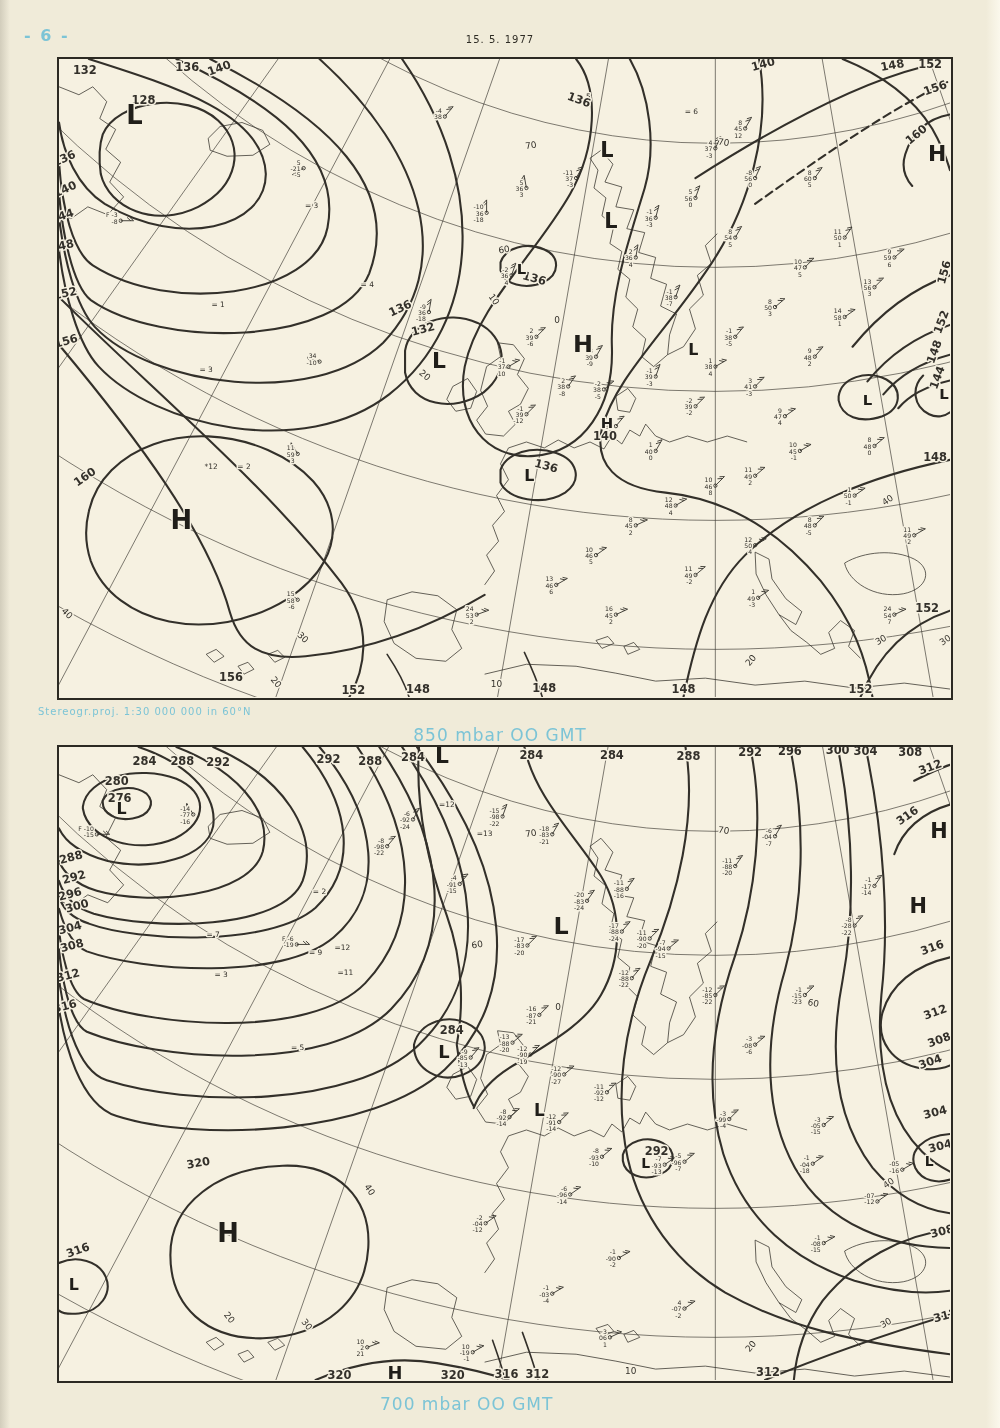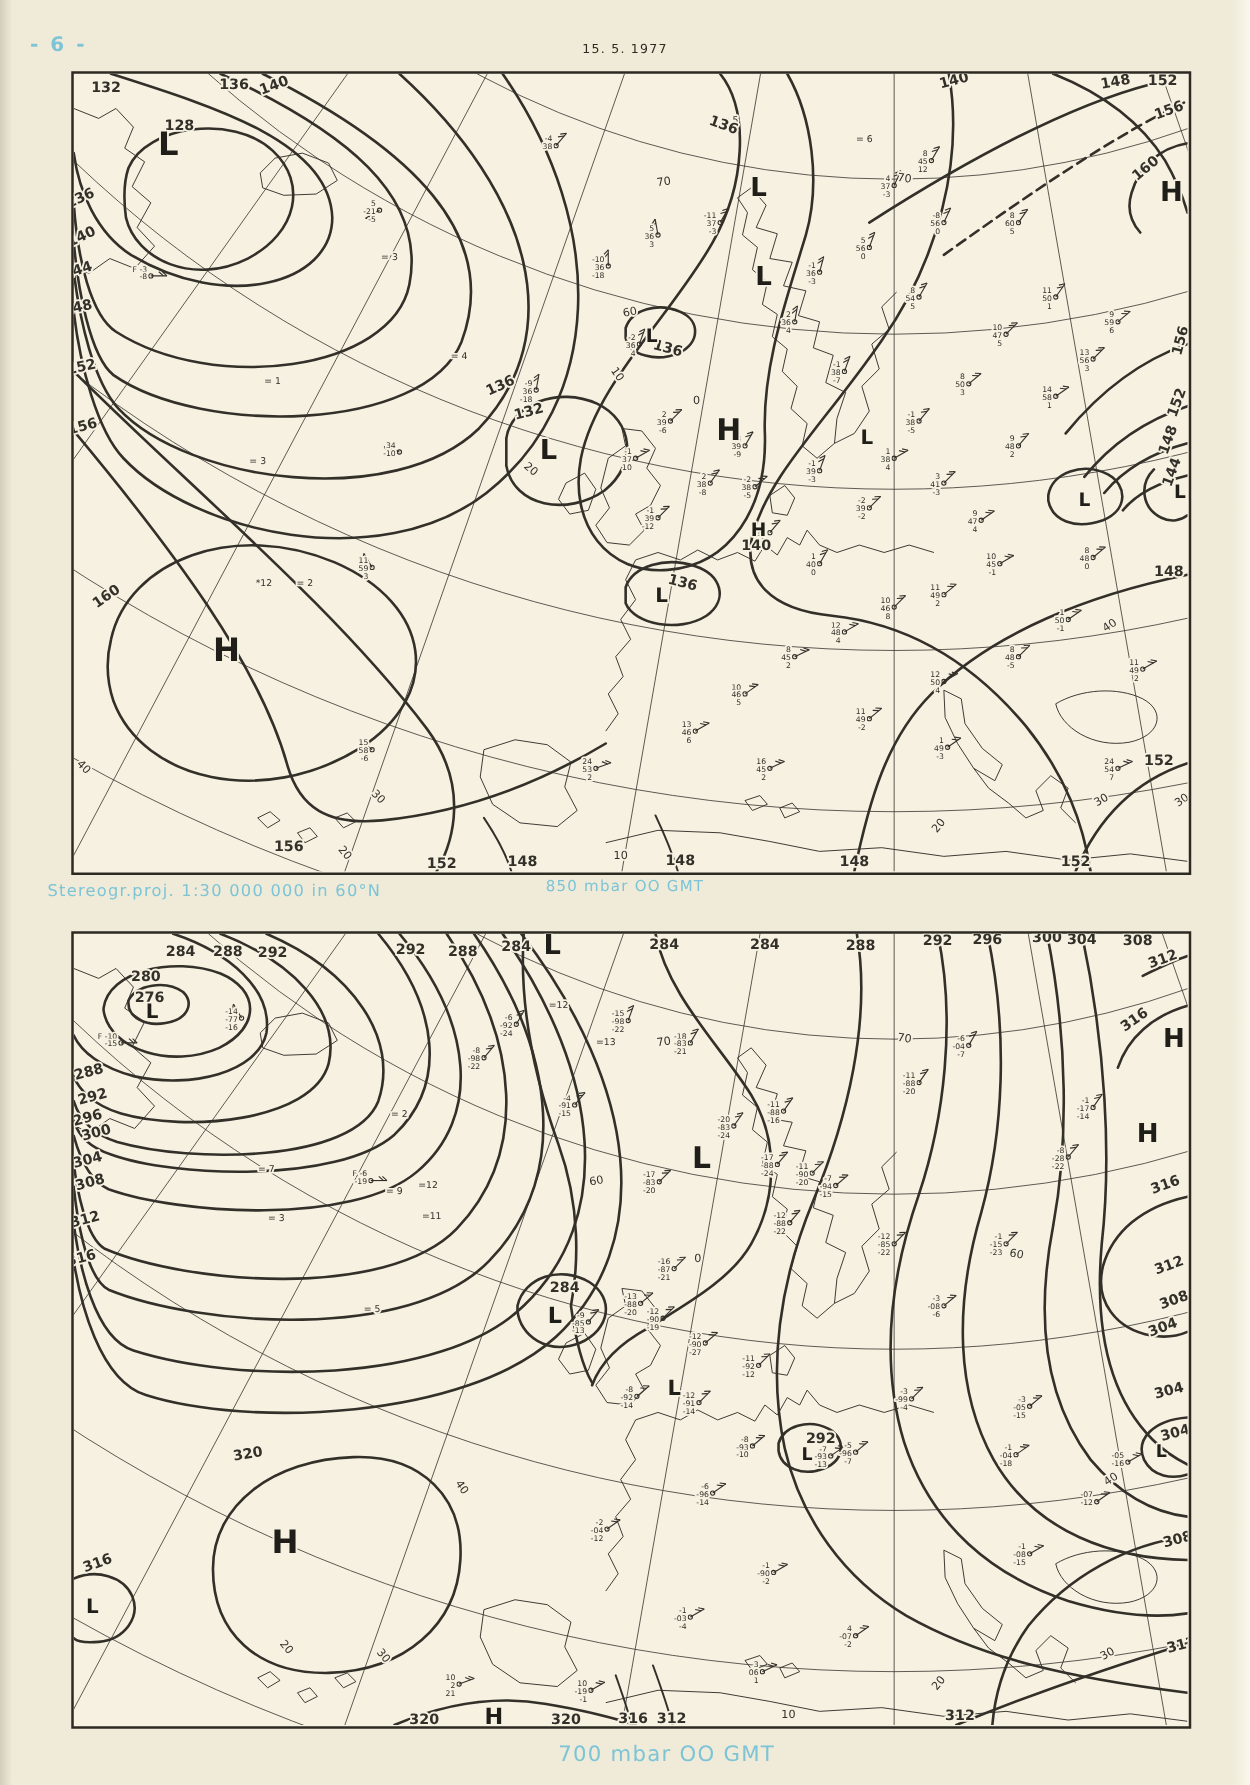--- a/index.html
+++ b/index.html
@@ -7,23 +7,23 @@
         font-family:"DejaVu Sans",sans-serif;}
   .page::after{content:"";position:absolute;right:0;top:0;width:14px;height:100%;
         background:linear-gradient(to left,#fbf8ec,rgba(251,248,236,0));pointer-events:none;}
   .page::before{content:"";position:absolute;left:0;top:0;width:10px;height:100%;
         background:linear-gradient(to right,rgba(120,115,100,.25),rgba(120,115,100,0));pointer-events:none;}
   .pagenum{position:absolute;left:24px;top:26px;font-size:16px;letter-spacing:2px;font-weight:bold;}
   .date{position:absolute;left:430px;top:34px;width:140px;text-align:center;font-size:10px;
         color:#2e2b24;letter-spacing:1px;}
   .mapbox{position:absolute;border:2.5px solid #2c2a23;background:#f6f1e1;box-sizing:border-box;}
   .cap{position:absolute;letter-spacing:1px;}
-  .cap-proj{left:38px;top:706px;font-size:13px;}
-  .cap-850{left:380px;top:702px;width:240px;text-align:center;font-size:12px;}
-  .cap-700{left:380px;top:1394px;width:240px;text-align:right;font-size:17px;}
+  .cap-proj{left:38px;top:706px;font-size:10px;}
+  .cap-850{left:380px;top:725px;width:240px;text-align:center;font-size:17px;}
+  .cap-700{left:380px;top:1394px;width:240px;text-align:left;font-size:17px;}
   svg{display:block;}
 </style>
 </head>
 <body>
 
 <div class="page">
   <div class="pagenum" style="color: rgb(124, 196, 214);">- 6 -</div>
   <div class="date">15. 5. 1977</div>
 
   <div class="mapbox" style="left:57px;top:57px;width:896px;height:643px;">

